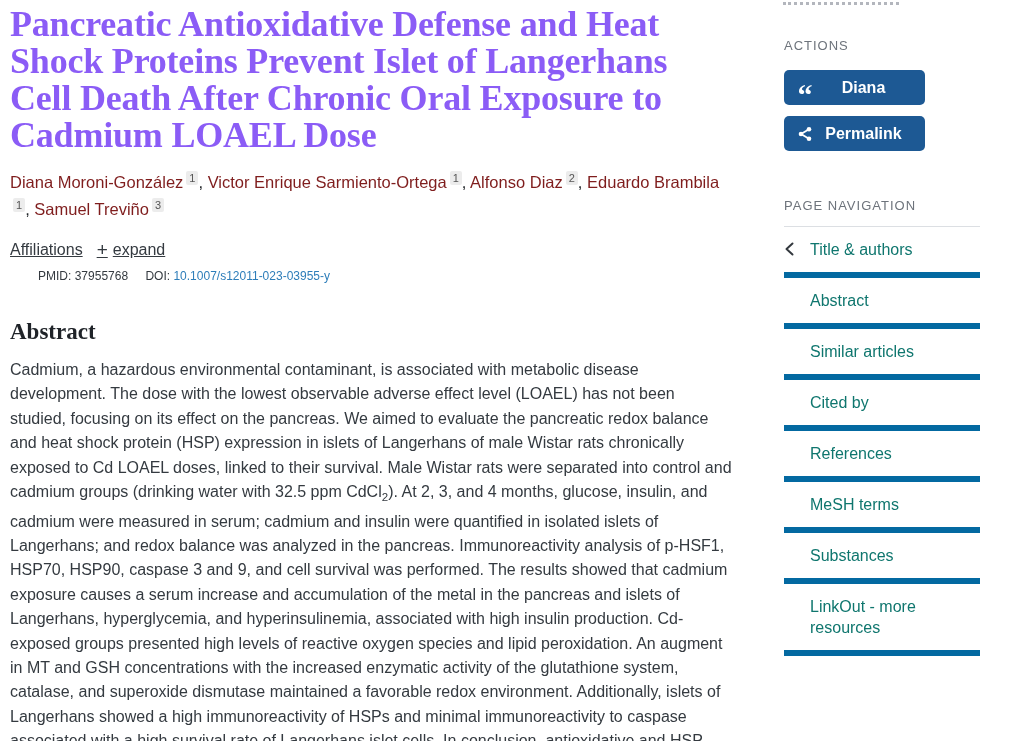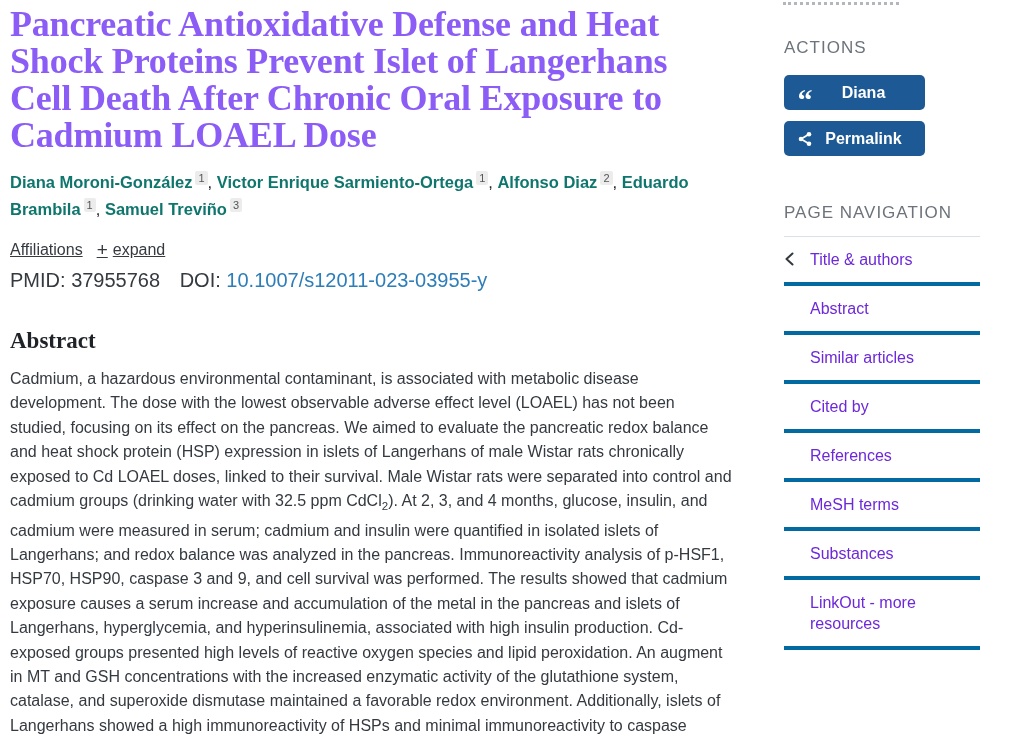--- a/index.html
+++ b/index.html
@@ -22,24 +22,23 @@
   }
 
   .authors {
     margin-top: 15px;
     font-size: 16.5px;
     line-height: 27px;
     max-width: 720px;
     color: #212529;
   }
   .author-link {
-    color: #0f766e;
+    color: #7f1d1d;
     text-decoration: none;
     cursor: pointer;
-    font-weight: bold;
   }
   .affil-sup {
     display: inline-block;
     font-size: 11px;
     line-height: 14px;
     vertical-align: super;
     background: #ececec;
     color: #555;
     padding: 0 3px;
     margin-left: 3px;
@@ -64,22 +63,23 @@
   }
   .plus-icon {
     font-size: 19px;
     font-weight: 400;
     margin-right: 5px;
     color: #343a40;
   }
 
   .ids-row {
     margin-top: 8px;
-    font-size: 20px;
-    color: #343a40;
+    font-size: 12px;
+    color: #343a40;
+    margin-left: 28px;
   }
   .ids-row .doi-group { margin-left: 14px; }
   .doi-link { color: #2d7db9; text-decoration: none; cursor: pointer; }
 
   .abstract-heading {
     font-family: "Liberation Serif", "DejaVu Serif", serif;
     font-weight: 700;
     font-size: 23px;
     color: #1f2328;
     margin-top: 36px;
@@ -100,21 +100,21 @@
   .top-dotted-line {
     position: absolute;
     top: 2px;
     left: -1px;
     width: 116px;
     height: 0;
     border-top: 3px dotted #b3b6bd;
   }
 
   .side-label {
-    font-size: 17px;
+    font-size: 13px;
     letter-spacing: 1px;
     color: #6d737b;
     text-transform: uppercase;
   }
   .actions-label { margin-top: 38px; }
 
   .action-buttons { margin-top: 17px; }
   .action-btn {
     display: flex;
     align-items: center;
@@ -151,25 +151,25 @@
   }
 
   .page-nav { margin-top: 47px; }
   .nav-list {
     margin-top: 13px;
     list-style: none;
     border-top: 1px solid #dcdfe3;
   }
   .nav-item {
     position: relative;
-    border-bottom: 4px solid #0369a1;
+    border-bottom: 6px solid #0369a1;
     padding: 12px 0 12px 26px;
     font-size: 16px;
     line-height: 21px;
-    color: #6d28d9;
+    color: #0f766e;
     cursor: pointer;
   }
   .nav-chevron {
     position: absolute;
     left: 0;
     top: 14px;
   }
 </style>
 </head>
 <body>

